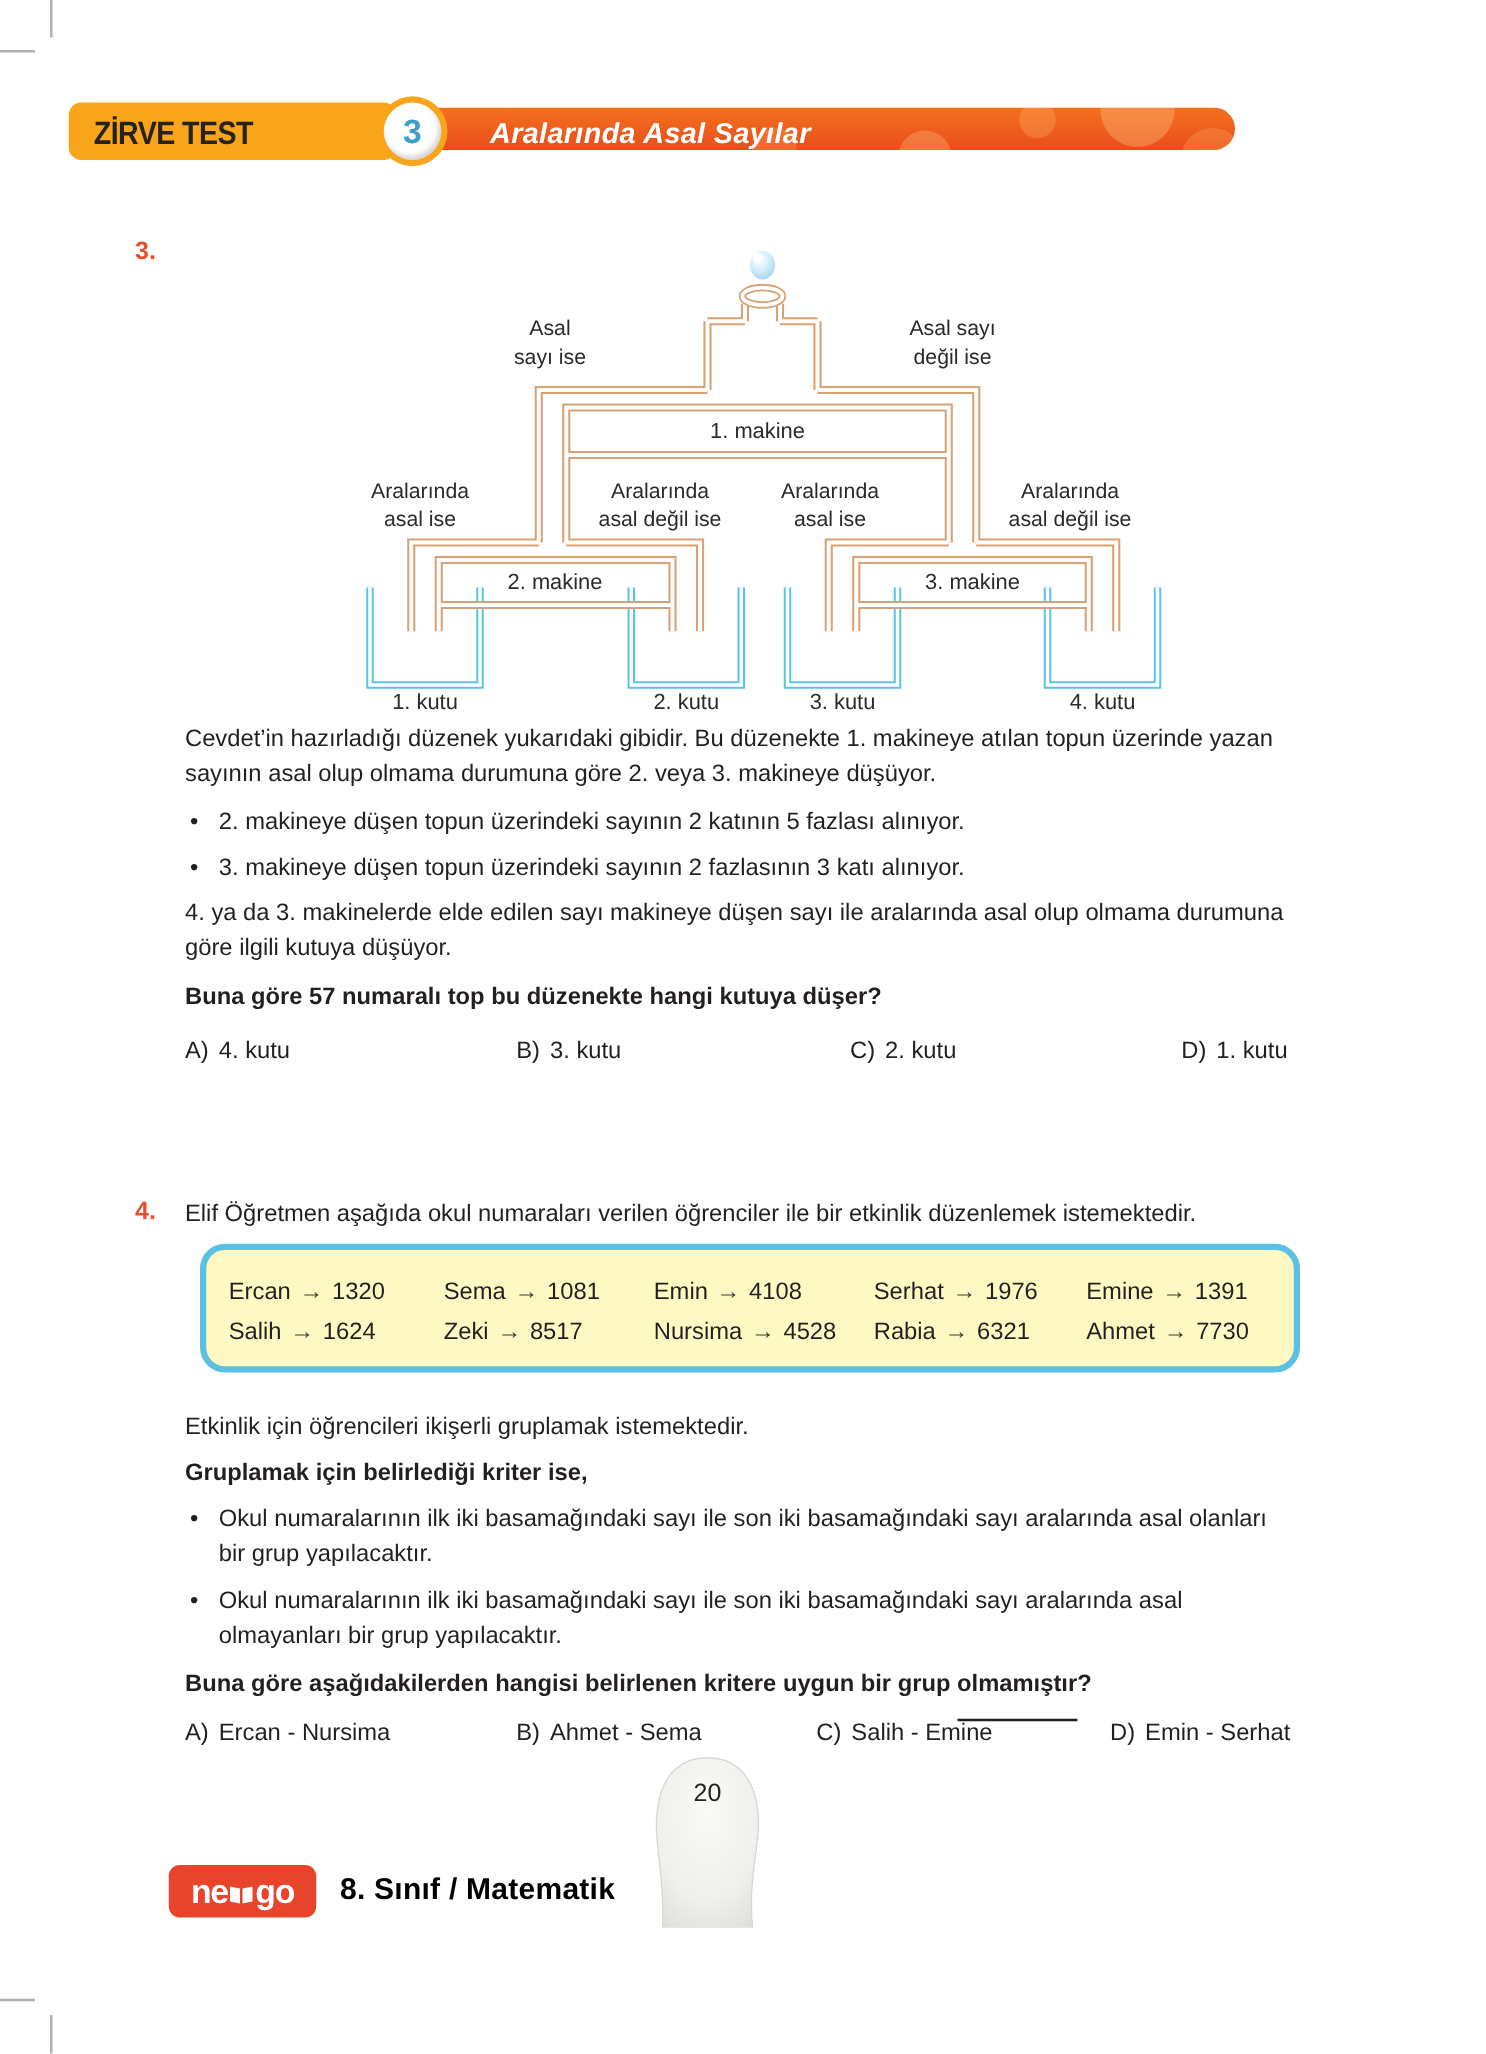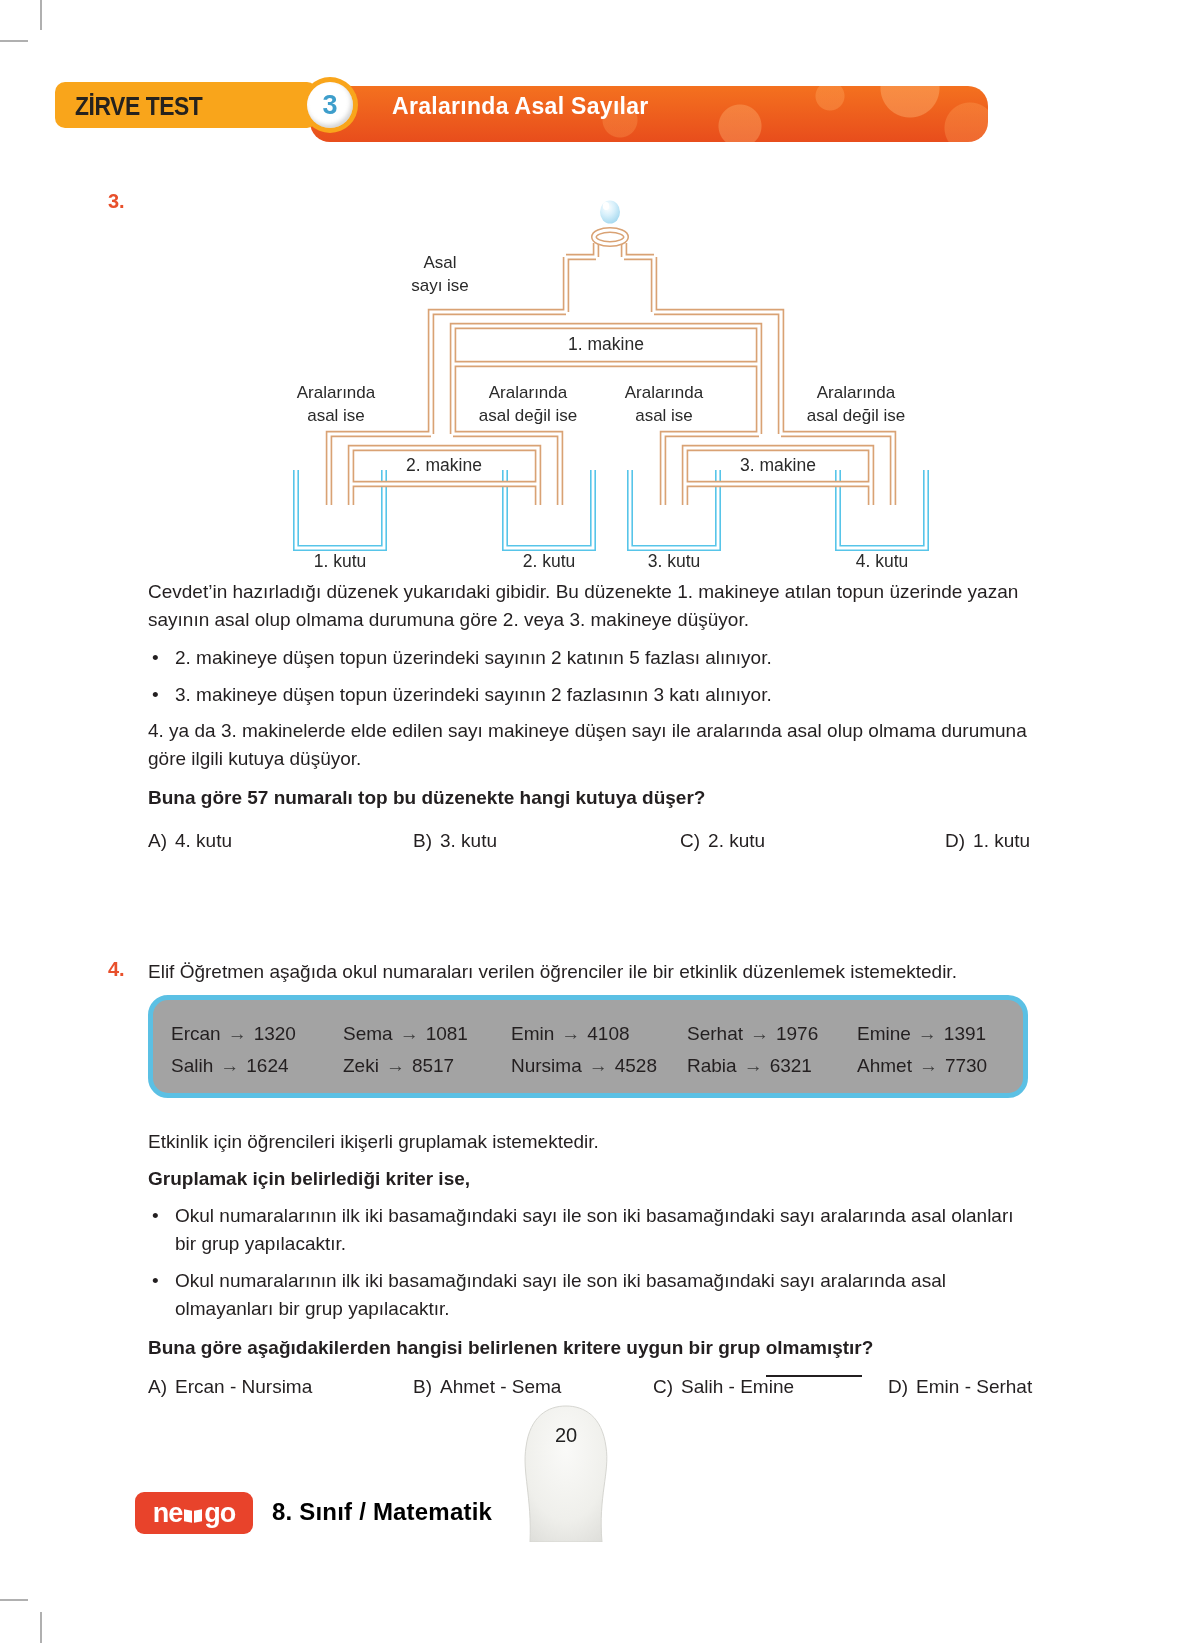--- a/index.html
+++ b/index.html
@@ -4,49 +4,49 @@
 <style>
   html,body{margin:0;padding:0;background:#fff;}
   .page{position:relative;width:1189px;height:1643px;background:#ffffff;
         font-family:"Liberation Sans",sans-serif;color:#231f20;overflow:hidden;}
   .abs{position:absolute;}
   .txt{font-size:19px;line-height:28px;}
   .bold{font-weight:700;}
   
   .crop{position:absolute;background:#b0b0b0;}
   
-  .hdr-banner{position:absolute;left:310px;top:86px;width:678px;height:56px;border-radius:20px;
+  .hdr-banner{position:absolute;left:310px;top:86px;width:678px;height:34px;border-radius:20px;
     background-image:
       radial-gradient(circle 30px at 600px 2px, rgba(255,185,120,.40) 0 29px, transparent 30px),
       radial-gradient(circle 22px at 430px 40px, rgba(255,185,120,.35) 0 21px, transparent 22px),
       radial-gradient(circle 15px at 520px 10px, rgba(255,170,95,.35) 0 14px, transparent 15px),
       radial-gradient(circle 26px at 660px 42px, rgba(255,170,95,.30) 0 25px, transparent 26px),
       radial-gradient(circle 18px at 310px 34px, rgba(255,170,95,.28) 0 17px, transparent 18px),
-      linear-gradient(180deg,#f4711f,#e84d1c);}
+      linear-gradient(180deg,#f4711f,#e84d1c); font-style: italic;}
   .hdr-title{position:absolute;left:82px;top:7px;color:#ffffff;font-size:23px;font-weight:700;letter-spacing:.3px;}
   .hdr-yellow{position:absolute;left:55px;top:82px;width:262px;height:46px;background:#f9a51b;border-radius:10px;z-index:2;}
   .hdr-brand{position:absolute;left:20px;top:9px;font-size:26px;font-weight:700;color:#26221e;
              transform:scaleX(.88);transform-origin:left center;letter-spacing:-.5px;}
   .ring{position:absolute;left:302px;top:77px;width:56px;height:56px;background:#f9a51b;border-radius:50%;z-index:2;}
   .badge{position:absolute;left:307px;top:82px;width:46px;height:46px;background:#ffffff;border-radius:50%;z-index:3;
          box-shadow:inset -2px -3px 4px rgba(160,160,160,.45);display:flex;align-items:center;justify-content:center;
          font-size:27px;font-weight:700;color:#3e9ecb;}
   
   .qnum{font-size:20px;font-weight:700;color:#e8502c;}
   
   .dlabel{position:absolute;width:170px;margin-left:-85px;text-align:center;font-size:17px;line-height:23px;color:#2a2a2a;}
   .dlabel1{position:absolute;width:190px;margin-left:-95px;text-align:center;font-size:17.5px;color:#2a2a2a;}
   
   .bullet-row{display:flex;}
   .bullet-mark{width:23px;flex:none;}
   
   .opt{position:absolute;font-size:19px;white-space:nowrap;}
   .opt-label{margin-right:8px;}
   
-  .panel{position:absolute;left:148px;top:995px;width:880px;height:103px;background:#a3a3a3;
+  .panel{position:absolute;left:160px;top:995px;width:880px;height:103px;background:#fef9c3;
          border:5px solid #5bc0e4;border-radius:20px;box-sizing:border-box;}
   .panel-grid{position:absolute;left:18px;top:20px;right:8px;display:grid;
               grid-template-columns:172px 168px 176px 170px auto;row-gap:4px;font-size:19px;line-height:28px;}
   .cell{white-space:nowrap;}
   .arrow{padding:0 7px;color:#3a3a3a;}
   
   .uline{border-bottom:2px solid #231f20;padding-bottom:17px;margin-top:36px;}
   
   .logo{position:absolute;left:135px;top:1492px;width:118px;height:42px;background:#e8432b;border-radius:9px;
         display:flex;align-items:center;justify-content:center;color:#fff;font-size:27px;font-weight:700;letter-spacing:-1px;}
@@ -100,20 +100,24 @@
     <ellipse cx="610" cy="237" rx="16" ry="7" fill="#ffffff" stroke="#d9a274" stroke-width="6"></ellipse>
     <ellipse cx="610" cy="237" rx="16" ry="7" fill="none" stroke="#ffffff" stroke-width="3"></ellipse>
 
     <ellipse cx="610" cy="212" rx="10" ry="11.5" fill="url(#ballg)"></ellipse>
     <ellipse cx="606" cy="206" rx="3.2" ry="4" fill="#ffffff"></ellipse>
   </svg>
 
   <div class="dlabel" style="left:440px;top:251px;">
     <div>Asal</div>
     <div>sayı ise</div>
+  </div>
+  <div class="dlabel" style="left:762px;top:251px;">
+    <div>Asal sayı</div>
+    <div>değil ise</div>
   </div>
   <div class="dlabel1" style="left:606px;top:334px;">1. makine</div>
 
   <div class="dlabel" style="left:336px;top:381px;">
     <div>Aralarında</div>
     <div>asal ise</div>
   </div>
   <div class="dlabel" style="left:528px;top:381px;">
     <div>Aralarında</div>
     <div>asal değil ise</div>

